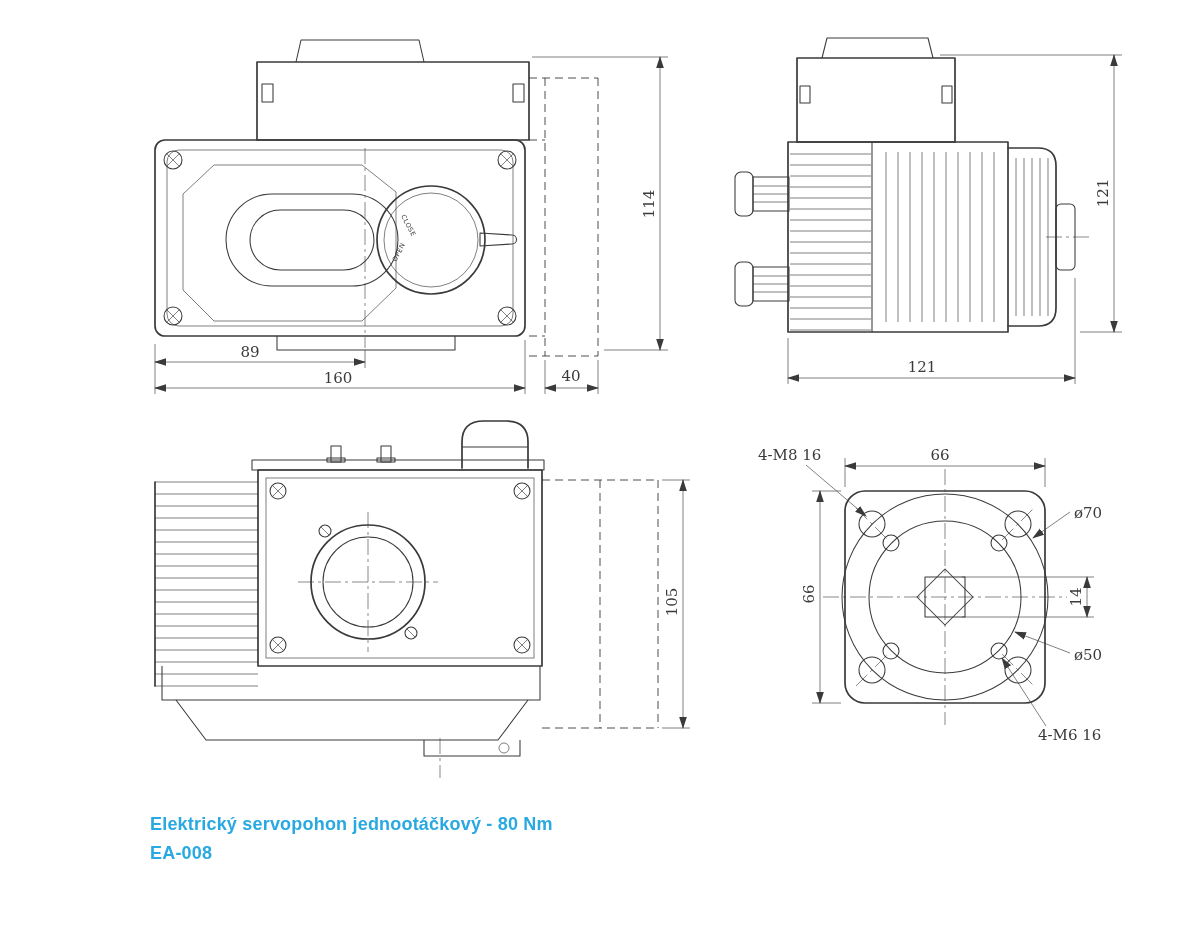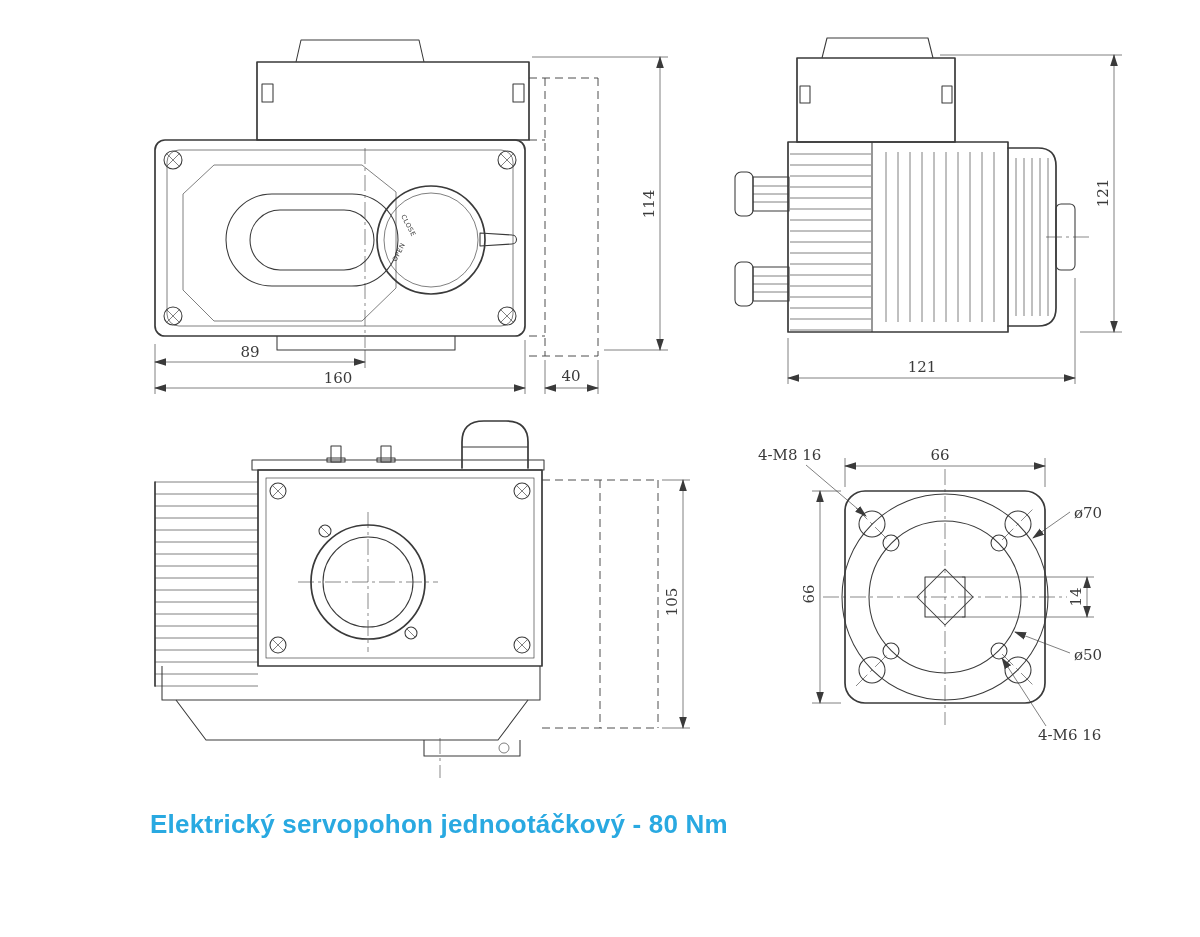--- a/index.html
+++ b/index.html
@@ -7,21 +7,21 @@
         font-family:"Liberation Sans",sans-serif;}
   svg{position:absolute;left:0;top:0;}
   .o{fill:none;stroke:#3a3a3a;stroke-width:1.7;stroke-linejoin:round;stroke-linecap:round;}
   .m{fill:none;stroke:#3a3a3a;stroke-width:1.05;stroke-linejoin:round;}
   .t{fill:none;stroke:#3a3a3a;stroke-width:0.65;}
   .dash{fill:none;stroke:#3a3a3a;stroke-width:0.9;stroke-dasharray:8 5;}
   .cl{fill:none;stroke:#3a3a3a;stroke-width:0.6;stroke-dasharray:16 4 3 4;}
   .dim{font-family:"DejaVu Serif",serif;font-size:15px;fill:#3a3a3a;stroke:none;}
   .tiny{font-family:"DejaVu Sans",sans-serif;font-size:6.5px;fill:#3a3a3a;stroke:none;letter-spacing:.5px;}
   .caption{position:absolute;left:150px;top:810px;color:#29a9e1;font-weight:bold;
-           font-size:26px;line-height:29px;letter-spacing:.2px;}
+           font-size:18px;line-height:29px;letter-spacing:.2px;}
 </style>
 </head>
 <body>
 
 <div class="page">
 
 <svg width="1200" height="937" viewBox="0 0 1200 937">
   <defs>
     <marker id="arr" viewBox="0 0 12 10" markerWidth="12" markerHeight="10" refX="11" refY="5" orient="auto-start-reverse" markerUnits="userSpaceOnUse">
       <path d="M12,5 L0,1.2 L0,8.8 Z" fill="#3a3a3a"></path>
@@ -279,15 +279,16 @@
     <text class="dim" x="1074" y="660">ø50</text>
     <line class="t" x1="1070" y1="653" x2="1015" y2="632" marker-end="url(#arr)"></line>
 
     <text class="dim" x="1038" y="740">4-M6 16</text>
     <line class="t" x1="1046" y1="726" x2="1002" y2="658" marker-end="url(#arr)"></line>
   </g>
 </svg>
 
 <div class="caption">
   <div>Elektrický servopohon jednootáčkový - 80 Nm</div>
+  <div>EA-008</div>
 </div>
 
 </div>
 
 </body></html>

